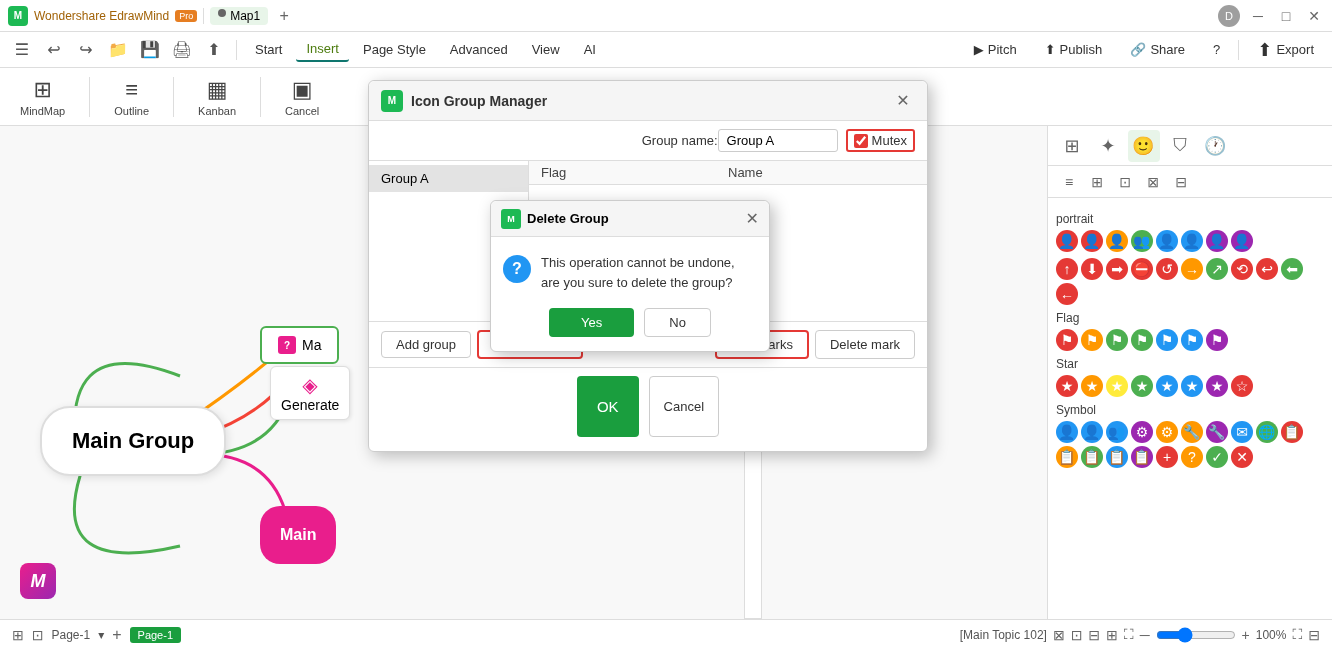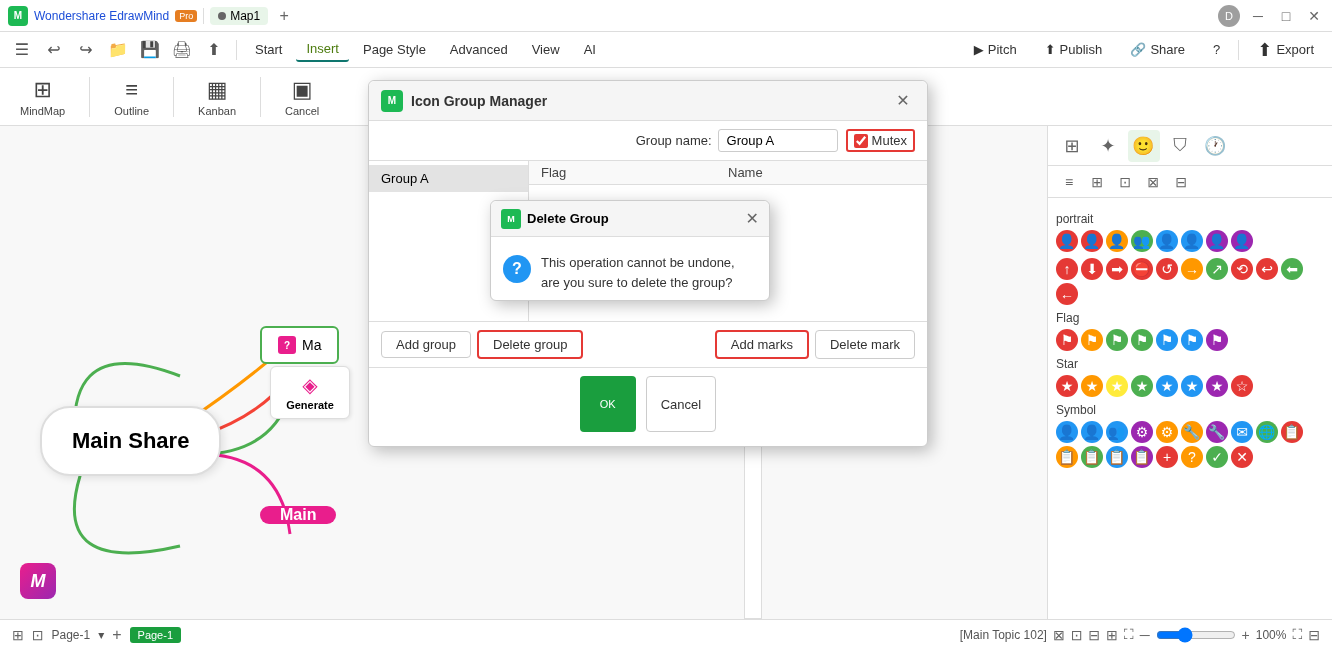--- a/index.html
+++ b/index.html
@@ -5,24 +5,24 @@
     * { box-sizing: border-box; margin: 0; padding: 0; }
     body { font-family: 'Segoe UI', Arial, sans-serif; font-size: 13px; background: #f0f0f0; width: 1332px; height: 649px; overflow: hidden; }
 
     
     .title-bar {
       display: flex; align-items: center; height: 32px; background: #fff;
       border-bottom: 1px solid #ddd; padding: 0 8px; gap: 8px;
     }
     .title-bar-left { display: flex; align-items: center; gap: 6px; }
     .app-logo { width: 20px; height: 20px; background: #1db954; border-radius: 4px; display: flex; align-items: center; justify-content: center; color: #fff; font-size: 10px; font-weight: bold; }
-    .app-name { font-size: 12px; color: #1d4ed8; }
+    .app-name { font-size: 12px; color: #a16207; }
     .pro-badge { background: #e67e22; color: #fff; font-size: 9px; padding: 1px 4px; border-radius: 3px; }
     .tab-divider { width: 1px; height: 16px; background: #ddd; }
-    .map-tab { display: flex; align-items: center; gap: 4px; background: #e8f5e9; border-radius: 4px; padding: 2px 8px; font-size: 12px; }
+    .map-tab { display: flex; align-items: flex-start; gap: 4px; background: #e8f5e9; border-radius: 4px; padding: 2px 8px; font-size: 12px; }
     .map-dot { width: 8px; height: 8px; background: #666; border-radius: 50%; }
     .new-tab-btn { width: 20px; height: 20px; border: none; background: none; cursor: pointer; font-size: 16px; color: #666; }
     .title-bar-right { margin-left: auto; display: flex; align-items: center; gap: 8px; }
     .user-avatar { width: 22px; height: 22px; background: #9e9e9e; border-radius: 50%; display: flex; align-items: center; justify-content: center; color: #fff; font-size: 11px; }
     .win-btn { width: 20px; height: 20px; border: none; background: none; cursor: pointer; font-size: 14px; color: #666; display: flex; align-items: center; justify-content: center; }
 
     
     .menu-bar {
       display: flex; align-items: center; height: 36px; background: #fff;
       border-bottom: 1px solid #ddd; padding: 0 8px; gap: 2px;
@@ -144,21 +144,21 @@
     .dialog-logo { width: 22px; height: 22px; background: #1db954; border-radius: 4px; display: flex; align-items: center; justify-content: center; color: #fff; font-size: 10px; font-weight: bold; margin-right: 8px; }
     .dialog-title { font-size: 14px; font-weight: 600; color: #333; flex: 1; }
     .dialog-close { width: 24px; height: 24px; border: none; background: none; cursor: pointer; font-size: 16px; color: #666; border-radius: 3px; }
 
     .dialog-body { padding: 0; }
     .dialog-row-top {
       display: flex; align-items: center; padding: 8px 12px;
       border-bottom: 1px solid #ddd; gap: 8px;
     }
     .group-name-section {
-      display: flex; align-items: center; gap: 6px;
+      display: flex; align-items: center; gap: 0;
     }
     .group-name-label { font-size: 13px; color: #333; }
     .group-name-input {
       border: 1px solid #ccc; border-radius: 3px; padding: 3px 8px;
       font-size: 13px; width: 120px;
     }
     .mutex-checkbox-wrap {
       display: flex; align-items: center; gap: 4px;
       border: 2px solid #e53935; padding: 2px 6px; border-radius: 3px;
     }
@@ -195,21 +195,21 @@
       padding: 5px 14px; border: 2px solid #e53935; background: #fff;
       border-radius: 4px; cursor: pointer; font-size: 13px; color: #333;
     }
     .btn-right { margin-left: auto; display: flex; gap: 6px; }
     .btn-outline-red-right {
       padding: 5px 14px; border: 2px solid #e53935; background: #fff;
       border-radius: 4px; cursor: pointer; font-size: 13px; color: #333;
     }
     .btn-ok {
       padding: 22px 20px; background: #1a9e3e; color: #fff;
-      border: none; border-radius: 4px; cursor: pointer; font-size: 11px;
+      border: none; border-radius: 4px; cursor: pointer; font-size: 15px;
     }
     .btn-cancel {
       padding: 5px 14px; background: #fff; color: #333;
       border: 1px solid #ccc; border-radius: 4px; cursor: pointer; font-size: 13px;
     }
 
     
     .delete-confirm-dialog {
       position: absolute; top: 200px; left: 490px;
       width: 280px; background: #fff; border: 1px solid #ccc;
@@ -331,33 +331,33 @@
       <svg class="connections">
 
         <path d="M 200 328 Q 270 328 290 270" stroke="#4caf50" stroke-width="3" fill="none"></path>
         <path d="M 200 328 Q 280 328 290 408" stroke="#e91e8c" stroke-width="3" fill="none"></path>
         <path d="M 200 310 Q 260 290 290 250" stroke="#f44336" stroke-width="3" fill="none"></path>
 
         <path d="M 180 250 Q 50 200 80 350 Q 50 450 180 420" stroke="#4caf50" stroke-width="3" fill="none"></path>
         <path d="M 180 300 Q 240 260 280 225" stroke="#ff9800" stroke-width="3" fill="none"></path>
       </svg>
 
-      <div class="main-idea" style="position:absolute; top:280px; left:40px;">Main Share</div>
+      <div class="main-idea" style="position:absolute; top:280px; left:40px;">Main Group</div>
 
       <div style="position:absolute; top:200px; left:260px; background:#fff; border:2px solid #4caf50; border-radius:6px; padding:8px 16px; font-size:14px; display:flex; align-items:center; gap:6px;">
         <span style="width:18px;height:18px;background:#e91e8c;border-radius:3px;display:inline-flex;align-items:center;justify-content:center;color:#fff;font-size:10px;font-weight:bold;">?</span>
         <span>Ma</span>
       </div>
 
       <div style="position:absolute; top:240px; left:270px; background:#fff; border:1px solid #ddd; border-radius:6px; padding:6px 10px; text-align:center; box-shadow:1px 1px 4px rgba(0,0,0,0.1); width:80px;">
         <span style="display:block;font-size:20px;color:#e91e8c;">◈</span>
-        <span style="font-size:11px;font-weight:bold;">Generate</span>
-      </div>
-
-      <div style="position:absolute; top:380px; left:260px; background:#e91e8c; color:#fff; border-radius:20px; padding:0 20px; font-size:16px; font-weight:bold;">
+        <span style="font-size:14px;">Generate</span>
+      </div>
+
+      <div style="position:absolute; top:380px; left:260px; background:#e91e8c; color:#fff; border-radius:20px; padding:20px 20px; font-size:16px; font-weight:bold;">
         <span>Main</span>
       </div>
 
       <div class="logo-bottom-left">
         <span style="font-style:italic;">M</span>
       </div>
     </div>
 
     <div class="collapse-btn" style="position:absolute;right:285px;top:0;height:100%;width:18px;display:flex;align-items:center;justify-content:center;border-left:1px solid #ddd;">
       <span>›</span>
@@ -530,15 +530,19 @@
       <div class="delete-logo">M</div>
       <span class="delete-title">Delete Group</span>
       <button class="delete-close">✕</button>
     </div>
     <div class="delete-body">
       <div class="question-icon">
         <span>?</span>
       </div>
       <div class="delete-message">This operation cannot be undone, are you sure to delete the group?</div>
     </div>
+    <div class="delete-buttons">
+      <button class="btn-yes">Yes</button>
+      <button class="btn-no">No</button>
+    </div>
   </div>
 
 </div>
 
 </body></html>

